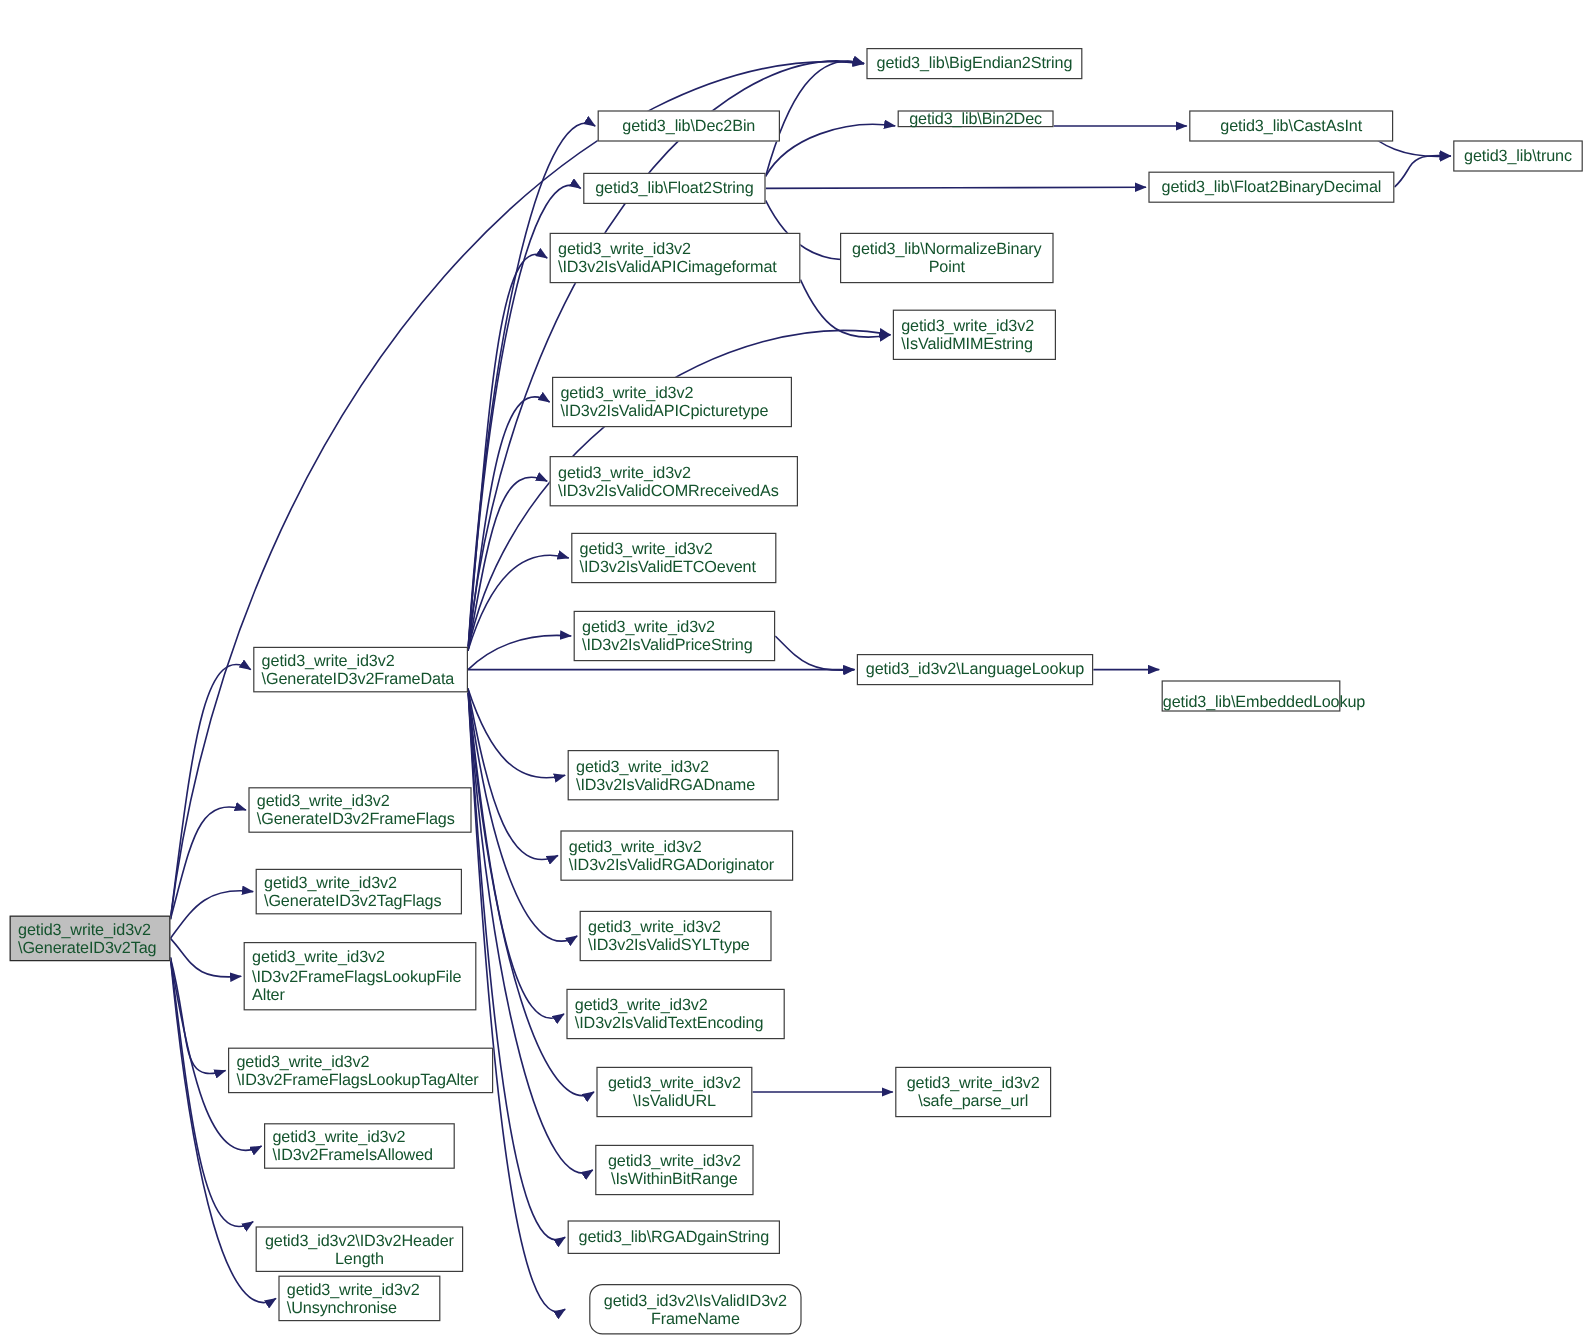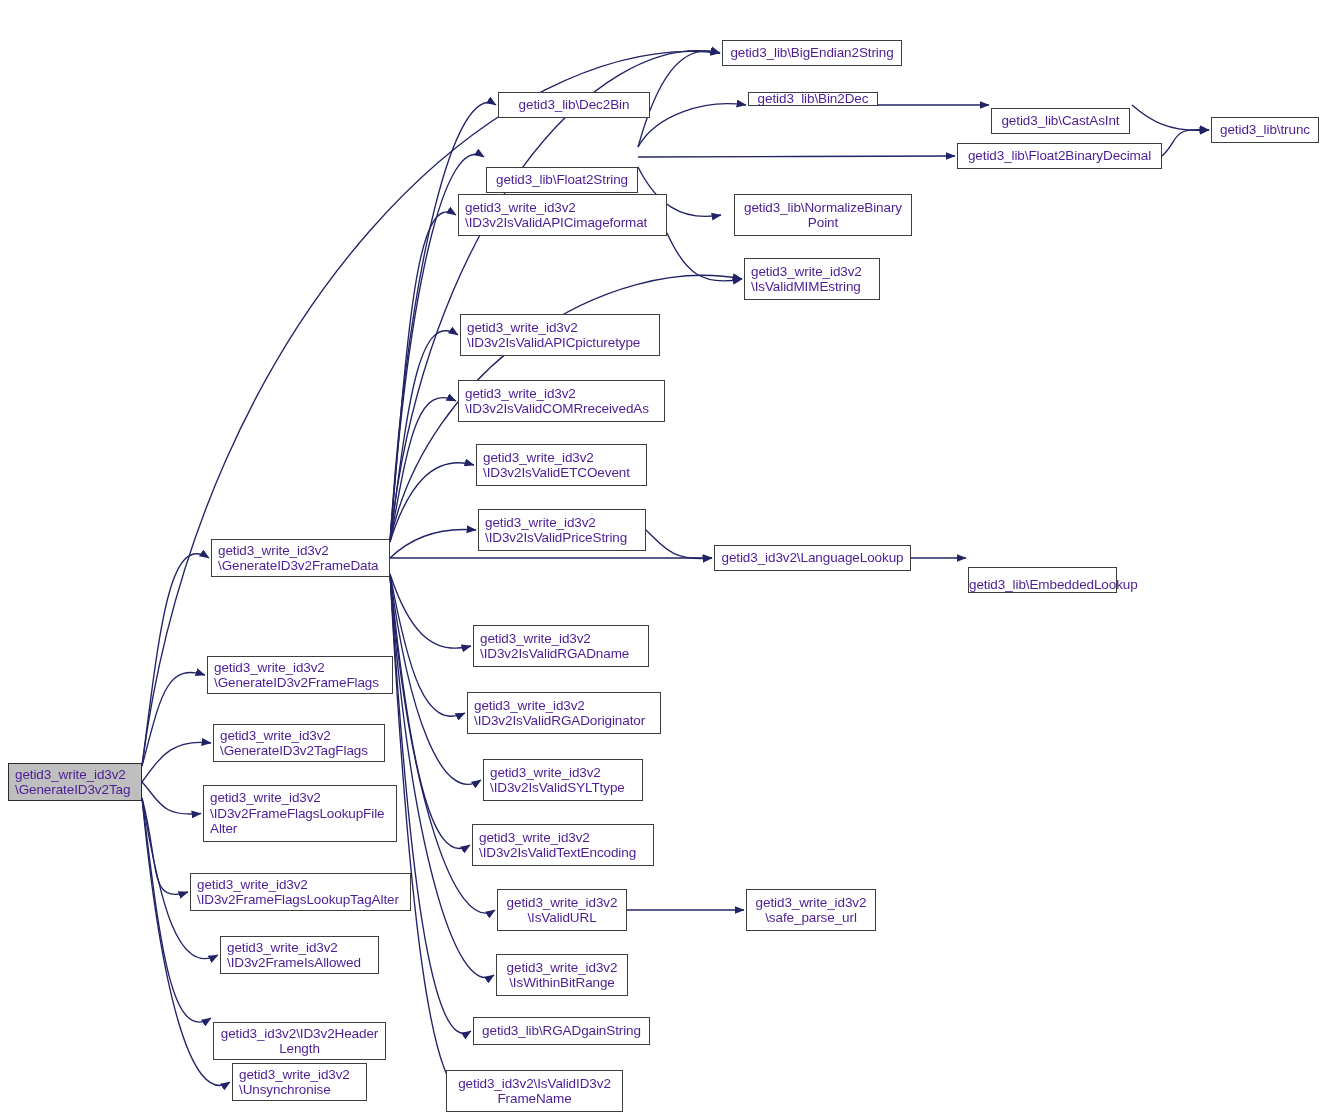--- a/index.html
+++ b/index.html
@@ -10,21 +10,21 @@
     background:#ffffff;
     font-family:"Liberation Sans", sans-serif;
     overflow:hidden;
   }
   #edge-layer{position:absolute;left:0;top:0;width:1325px;height:1117px;}
   .node{
     position:absolute;
     box-sizing:border-box;
     border:1px solid #3d3d3d;
     background:#ffffff;
-    color:#4c1d95;
+    color:#14532d;
     font-size:13.5px;
     line-height:15.5px;
     display:flex;
     flex-direction:column;
     align-items:center;
     justify-content:center;
     text-align:center;
     white-space:pre;
     letter-spacing:-0.1px;
   }
@@ -88,38 +88,38 @@
       <div class="node root lalign" style="left: 8px; top: 763px; width: 134px; height: 38px;"><span class="ln">getid3_write_id3v2</span><span class="ln">\GenerateID3v2Tag</span></div>
       <div class="node lalign" style="left: 211px; top: 539px; width: 179px; height: 38px;"><span class="ln">getid3_write_id3v2</span><span class="ln">\GenerateID3v2FrameData</span></div>
       <div class="node lalign" style="left: 207px; top: 656px; width: 186px; height: 38px;"><span class="ln">getid3_write_id3v2</span><span class="ln">\GenerateID3v2FrameFlags</span></div>
       <div class="node lalign" style="left: 213px; top: 724px; width: 172px; height: 38px;"><span class="ln">getid3_write_id3v2</span><span class="ln">\GenerateID3v2TagFlags</span></div>
       <div class="node lalign" style="left: 203px; top: 785px; width: 194px; height: 57px;"><span class="ln">getid3_write_id3v2</span><span class="ln">\ID3v2FrameFlagsLookupFile</span><span class="ln">Alter</span></div>
       <div class="node lalign" style="left: 190px; top: 873px; width: 221px; height: 38px;"><span class="ln">getid3_write_id3v2</span><span class="ln">\ID3v2FrameFlagsLookupTagAlter</span></div>
       <div class="node lalign" style="left: 220px; top: 936px; width: 159px; height: 38px;"><span class="ln">getid3_write_id3v2</span><span class="ln">\ID3v2FrameIsAllowed</span></div>
       <div class="node" style="left: 213px; top: 999px; width: 173px; height: 38px; margin-top: 23px;"><span class="ln">getid3_id3v2\ID3v2Header</span><span class="ln">Length</span></div>
       <div class="node lalign" style="left: 232px; top: 1063px; width: 135px; height: 38px;"><span class="ln">getid3_write_id3v2</span><span class="ln">\Unsynchronise</span></div>
       <div class="node" style="left: 498px; top: 92px; width: 152px; height: 26px;"><span class="ln">getid3_lib\Dec2Bin</span></div>
-      <div class="node" style="left: 486px; top: 144px; width: 152px; height: 26px; margin-top: 23px;"><span class="ln">getid3_lib\Float2String</span></div>
+      <div class="node" style="left: 486px; top: 144px; width: 152px; height: 26px;"><span class="ln">getid3_lib\Float2String</span></div>
       <div class="node lalign" style="left: 458px; top: 194px; width: 209px; height: 42px;"><span class="ln">getid3_write_id3v2</span><span class="ln">\ID3v2IsValidAPICimageformat</span></div>
       <div class="node lalign" style="left: 460px; top: 314px; width: 200px; height: 42px;"><span class="ln">getid3_write_id3v2</span><span class="ln">\ID3v2IsValidAPICpicturetype</span></div>
       <div class="node lalign" style="left: 458px; top: 380px; width: 207px; height: 42px;"><span class="ln">getid3_write_id3v2</span><span class="ln">\ID3v2IsValidCOMRreceivedAs</span></div>
       <div class="node lalign" style="left: 476px; top: 444px; width: 171px; height: 42px;"><span class="ln">getid3_write_id3v2</span><span class="ln">\ID3v2IsValidETCOevent</span></div>
       <div class="node lalign" style="left: 478px; top: 509px; width: 168px; height: 42px;"><span class="ln">getid3_write_id3v2</span><span class="ln">\ID3v2IsValidPriceString</span></div>
       <div class="node lalign" style="left: 473px; top: 625px; width: 176px; height: 42px;"><span class="ln">getid3_write_id3v2</span><span class="ln">\ID3v2IsValidRGADname</span></div>
       <div class="node lalign" style="left: 467px; top: 692px; width: 194px; height: 42px;"><span class="ln">getid3_write_id3v2</span><span class="ln">\ID3v2IsValidRGADoriginator</span></div>
       <div class="node lalign" style="left: 483px; top: 759px; width: 160px; height: 42px;"><span class="ln">getid3_write_id3v2</span><span class="ln">\ID3v2IsValidSYLTtype</span></div>
       <div class="node lalign" style="left: 472px; top: 824px; width: 182px; height: 42px;"><span class="ln">getid3_write_id3v2</span><span class="ln">\ID3v2IsValidTextEncoding</span></div>
       <div class="node" style="left: 497px; top: 889px; width: 130px; height: 42px;"><span class="ln">getid3_write_id3v2</span><span class="ln">\IsValidURL</span></div>
       <div class="node" style="left: 496px; top: 954px; width: 132px; height: 42px;"><span class="ln">getid3_write_id3v2</span><span class="ln">\IsWithinBitRange</span></div>
       <div class="node" style="left: 473px; top: 1017px; width: 177px; height: 28px;"><span class="ln">getid3_lib\RGADgainString</span></div>
-      <div class="node" style="left: 446px; top: 1070px; width: 177px; height: 42px;"><span class="ln">getid3_id3v2\IsValidID3v2</span><span class="ln">FrameName</span></div>
+      <div class="node" style="left: 491px; top: 1070px; width: 177px; height: 42px; border-radius: 11px;"><span class="ln">getid3_id3v2\IsValidID3v2</span><span class="ln">FrameName</span></div>
       <div class="node" style="left: 722px; top: 40px; width: 180px; height: 26px;"><span class="ln">getid3_lib\BigEndian2String</span></div>
       <div class="node" style="left: 748px; top: 92px; width: 130px; height: 14px; align-items: flex-end;"><span class="ln">getid3_lib\Bin2Dec</span></div>
-      <div class="node" style="left: 734px; top: 194px; width: 178px; height: 42px;"><span class="ln">getid3_lib\NormalizeBinary</span><span class="ln">Point</span></div>
+      <div class="node" style="left: 700px; top: 194px; width: 178px; height: 42px;"><span class="ln">getid3_lib\NormalizeBinary</span><span class="ln">Point</span></div>
       <div class="node lalign" style="left: 744px; top: 258px; width: 136px; height: 42px;"><span class="ln">getid3_write_id3v2</span><span class="ln">\IsValidMIMEstring</span></div>
       <div class="node" style="left: 714px; top: 545px; width: 197px; height: 26px; justify-content: center;"><span class="ln">getid3_id3v2\LanguageLookup</span></div>
       <div class="node" style="left: 746px; top: 889px; width: 130px; height: 42px;"><span class="ln">getid3_write_id3v2</span><span class="ln">\safe_parse_url</span></div>
-      <div class="node" style="left: 991px; top: 92px; width: 139px; height: 26px; margin-top: 16px;"><span class="ln">getid3_lib\CastAsInt</span></div>
+      <div class="node" style="left: 991px; top: 92px; width: 170px; height: 26px;"><span class="ln">getid3_lib\CastAsInt</span></div>
       <div class="node" style="left: 957px; top: 143px; width: 205px; height: 26px; justify-content: center;"><span class="ln">getid3_lib\Float2BinaryDecimal</span></div>
       <div class="node" style="left: 1211px; top: 117px; width: 108px; height: 26px;"><span class="ln">getid3_lib\trunc</span></div>
       <div class="node" style="left: 968px; top: 567px; width: 149px; height: 26px; justify-content: flex-end;"><span class="ln">getid3_lib\EmbeddedLookup</span></div>
     </div>
 </div>
 
 </body></html>

